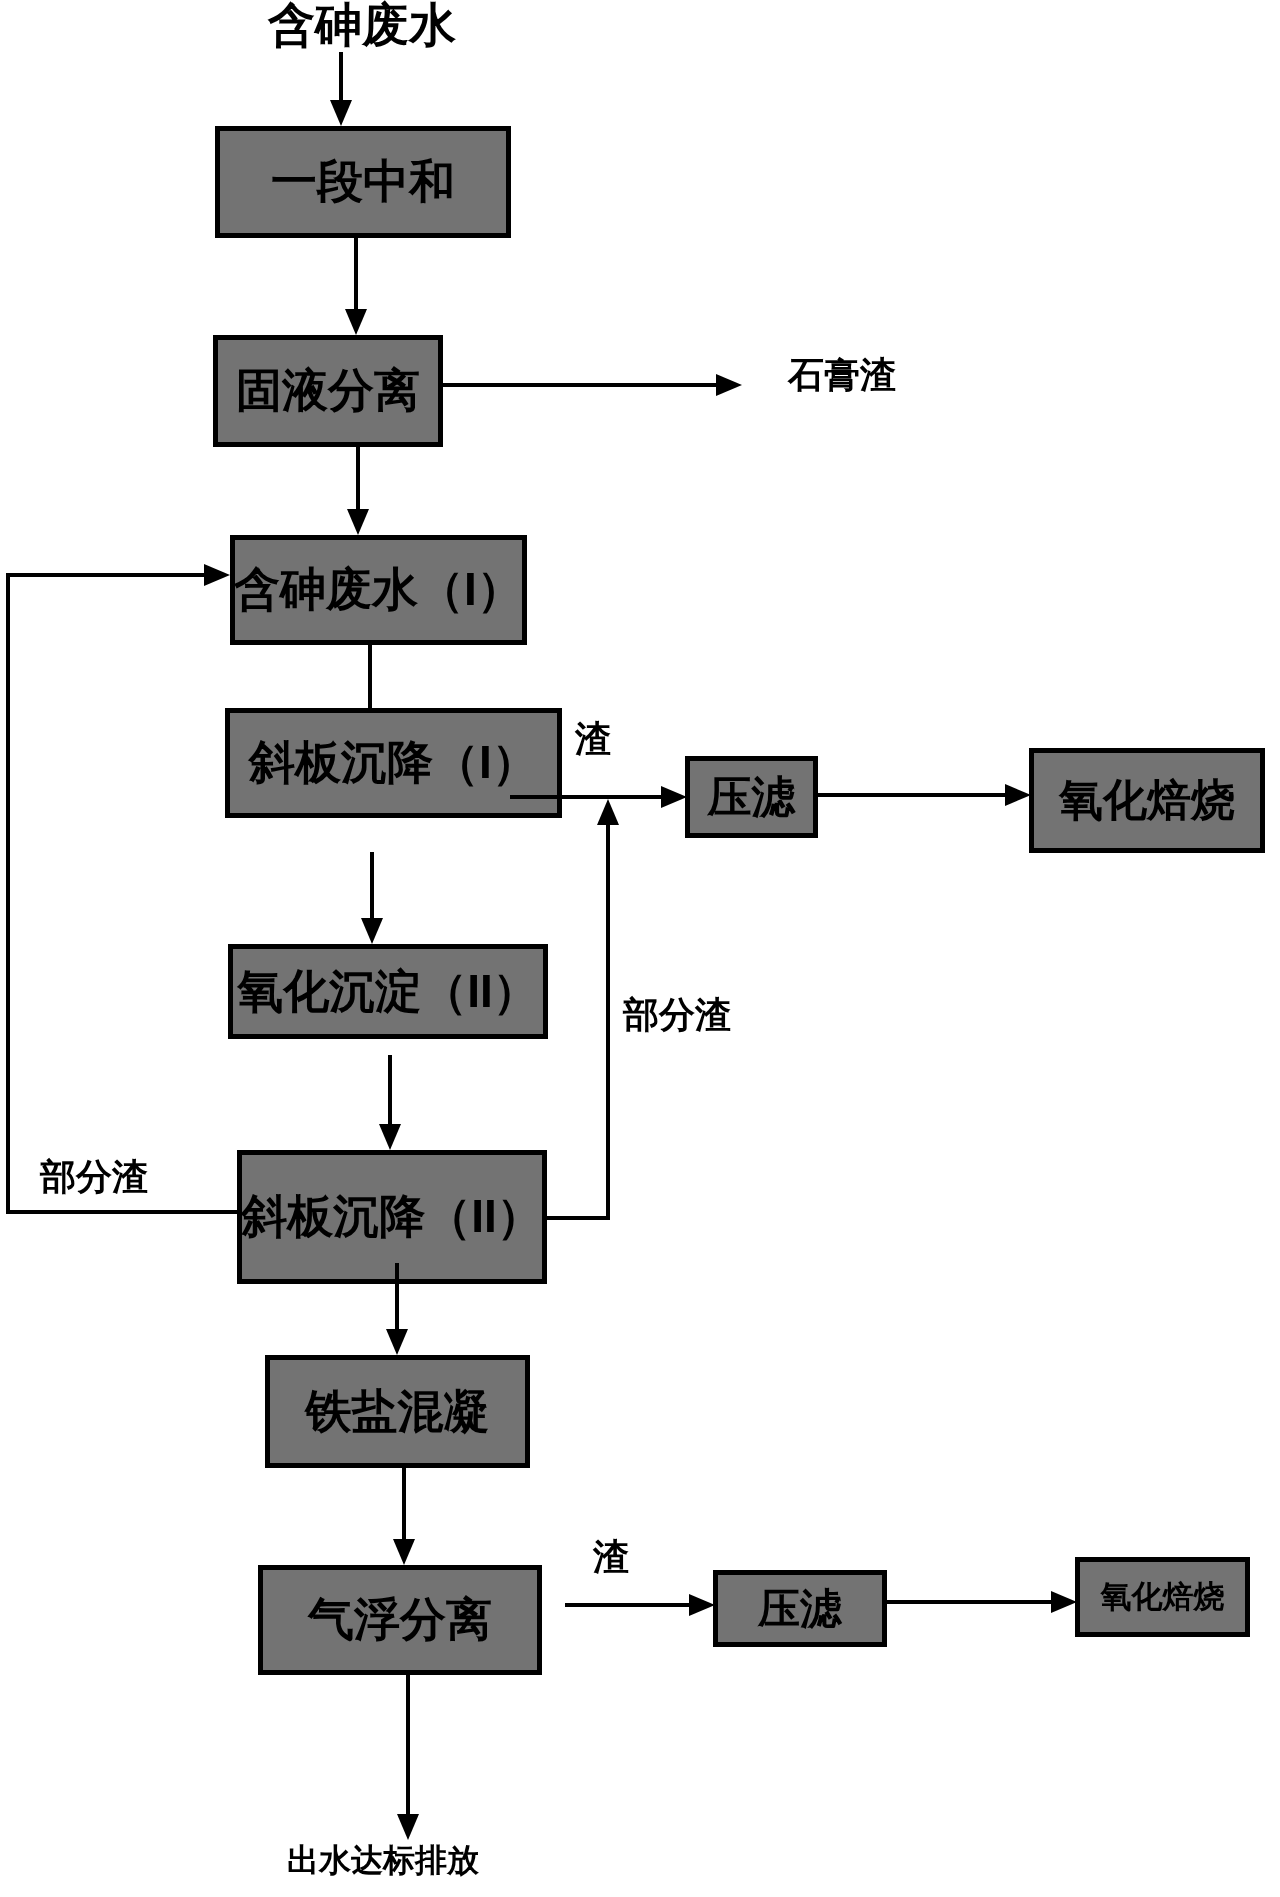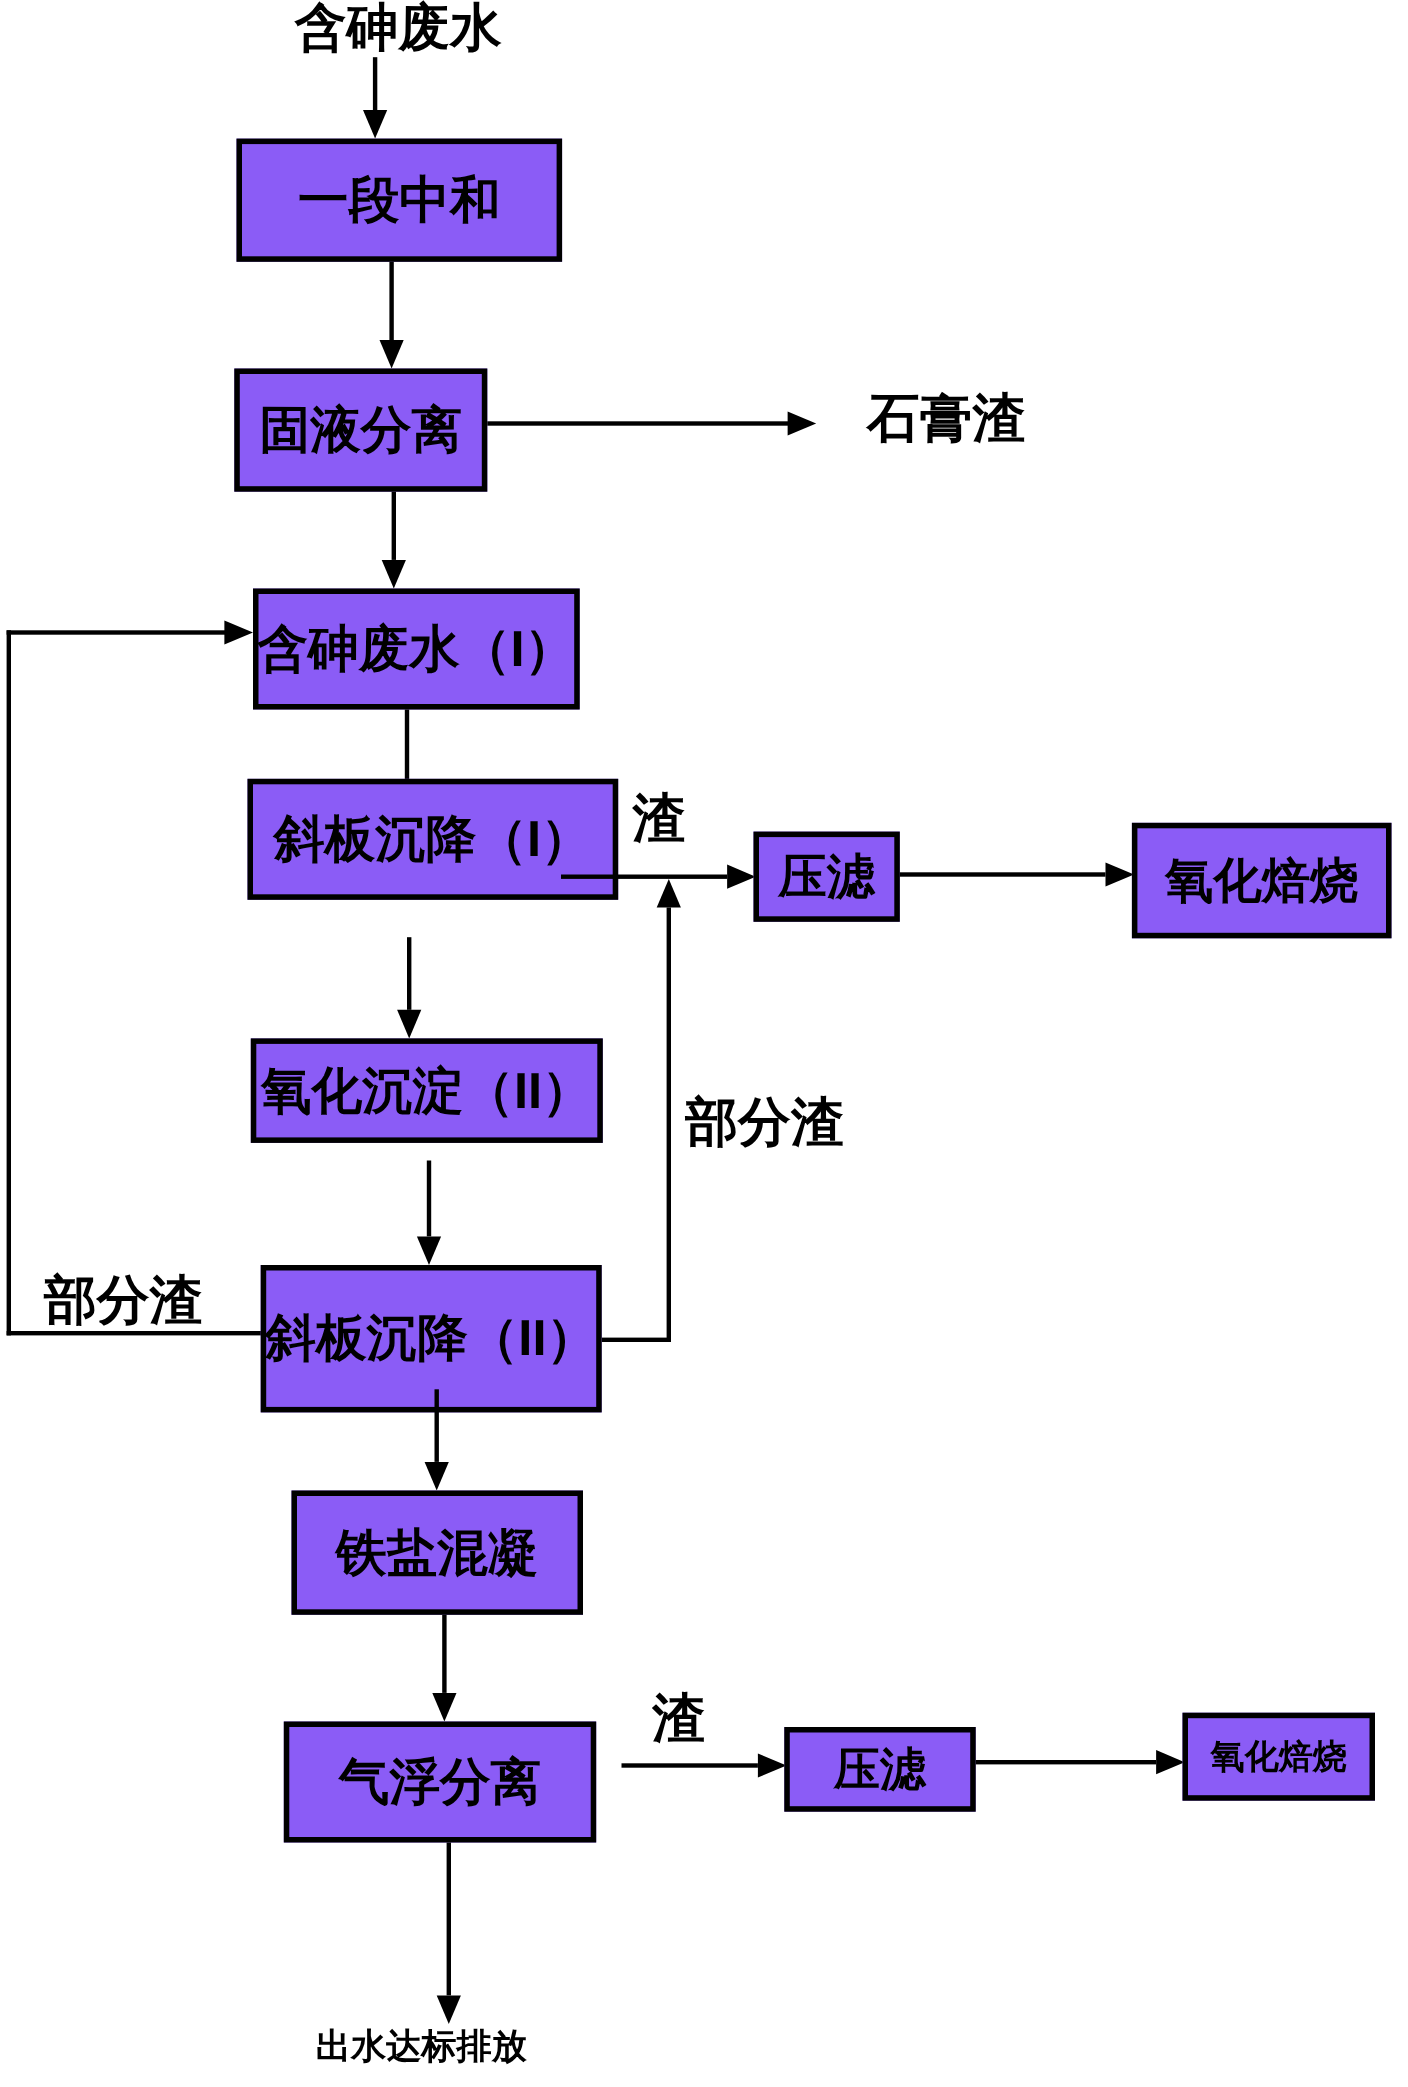--- a/index.html
+++ b/index.html
@@ -6,29 +6,29 @@
   .canvas{
     position:relative;
     width:1280px;height:1897px;
     background:#ffffff;
     font-family:"Liberation Sans","DejaVu Sans",sans-serif;
     color:#000;
   }
   .box{
     position:absolute;
     border:5px solid #000;
-    background:#8b5cf6;
+    background:#737373;
     display:flex;align-items:center;justify-content:center;
     font-size:46px;font-weight:bold;
     white-space:nowrap;
     box-sizing:border-box;
   }
   .lbl{
     position:absolute;
-    font-size:48px;font-weight:bold;
+    font-size:36px;font-weight:bold;
     white-space:nowrap;line-height:1.05;
   }
   .hline{position:absolute;height:4px;background:#000;}
   .vline{position:absolute;width:4px;background:#000;}
   .arr{position:absolute;width:0;height:0;}
   .arr.down{border-left:11px solid transparent;border-right:11px solid transparent;border-top:26px solid #000;}
   .arr.up{border-left:11px solid transparent;border-right:11px solid transparent;border-bottom:26px solid #000;}
   .arr.right{border-top:11px solid transparent;border-bottom:11px solid transparent;border-left:26px solid #000;}
 </style>
 </head>

